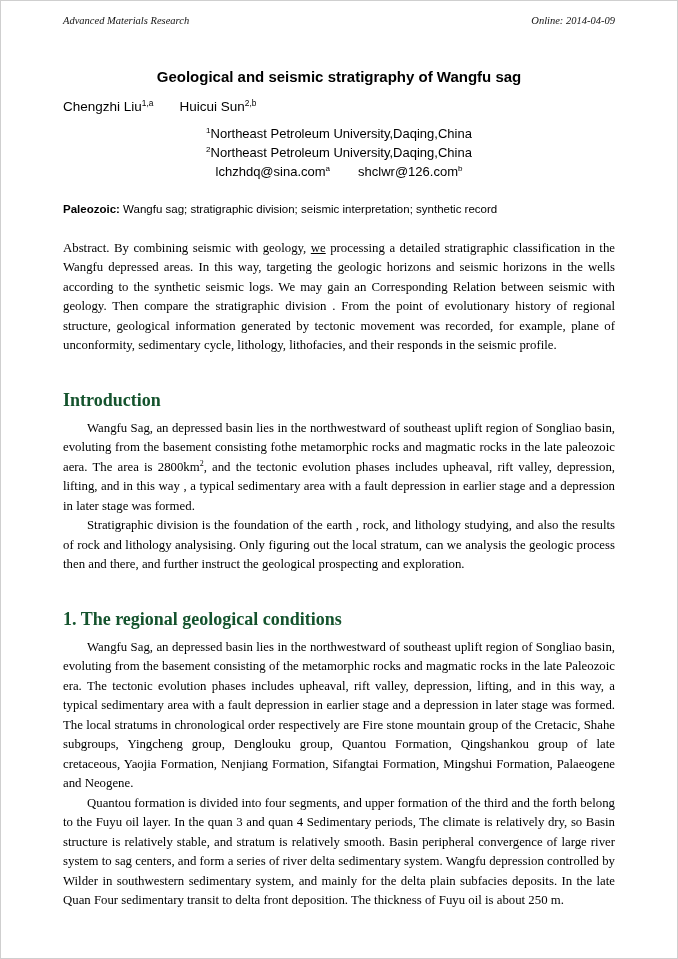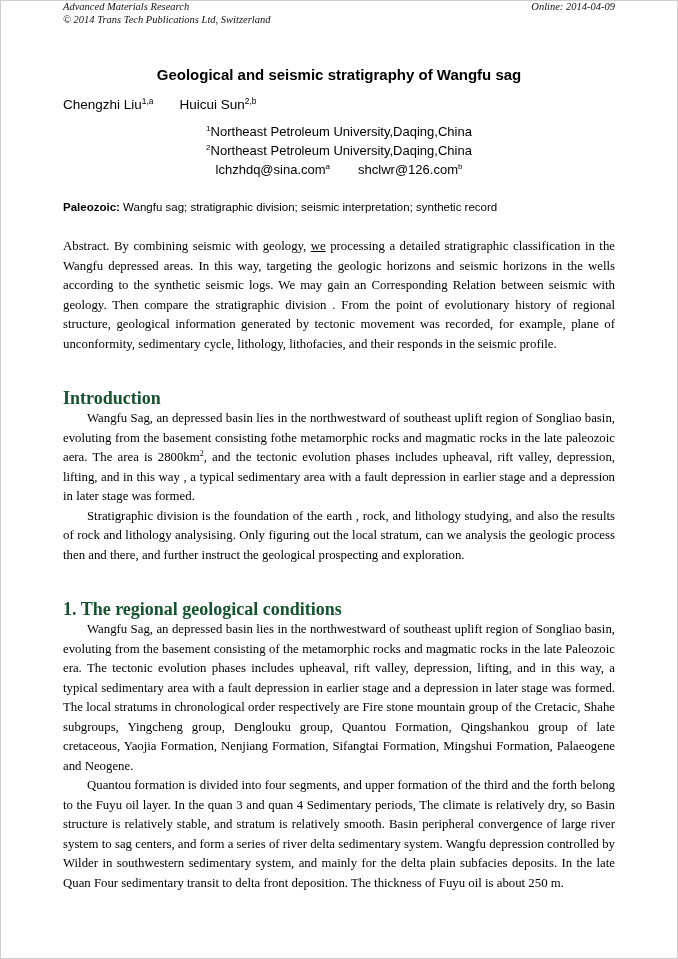--- a/index.html
+++ b/index.html
@@ -12,21 +12,21 @@
     position: relative;
     width: 678px;
     height: 959px;
     margin: 0 auto;
     background: #ffffff;
     border: 1px solid #cfcfcf;
     box-sizing: border-box;
     overflow: hidden;
   }
   .content {
-    padding: 0 62px 0 62px;
+    padding: 14px 62px 0 62px;
   }
   
   .hdr {
     display: flex;
     justify-content: space-between;
     align-items: flex-start;
     font-style: italic;
     font-size: 10.5px;
     line-height: 12.5px;
     color: #111;
@@ -89,32 +89,31 @@
     color: #14532d;
   }
   .para {
     font-size: 12.8px;
     line-height: 19.5px;
     text-align: justify;
     text-indent: 24px;
     margin: 0;
     color: #000;
   }
-  .para.first { margin-top: 0; }
+  .para.first { margin-top: 8px; }
 </style>
 </head>
 <body>
 
 <div class="page">
   <div class="content">
 
     <div class="hdr">
       <div class="hdr-left">
         <div>Advanced Materials Research</div>
-        <div>© 2014 Trans Tech Publications Ltd, Switzerland</div>
       </div>
       <div class="hdr-right">Online: 2014-04-09</div>
     </div>
 
     <div class="title">Geological and seismic stratigraphy of Wangfu sag</div>
 
     <div class="authors">
       <span>Chengzhi Liu</span><sup>1,a</sup><span class="gap"></span><span>Huicui Sun</span><sup>2,b</sup>
     </div>
 

